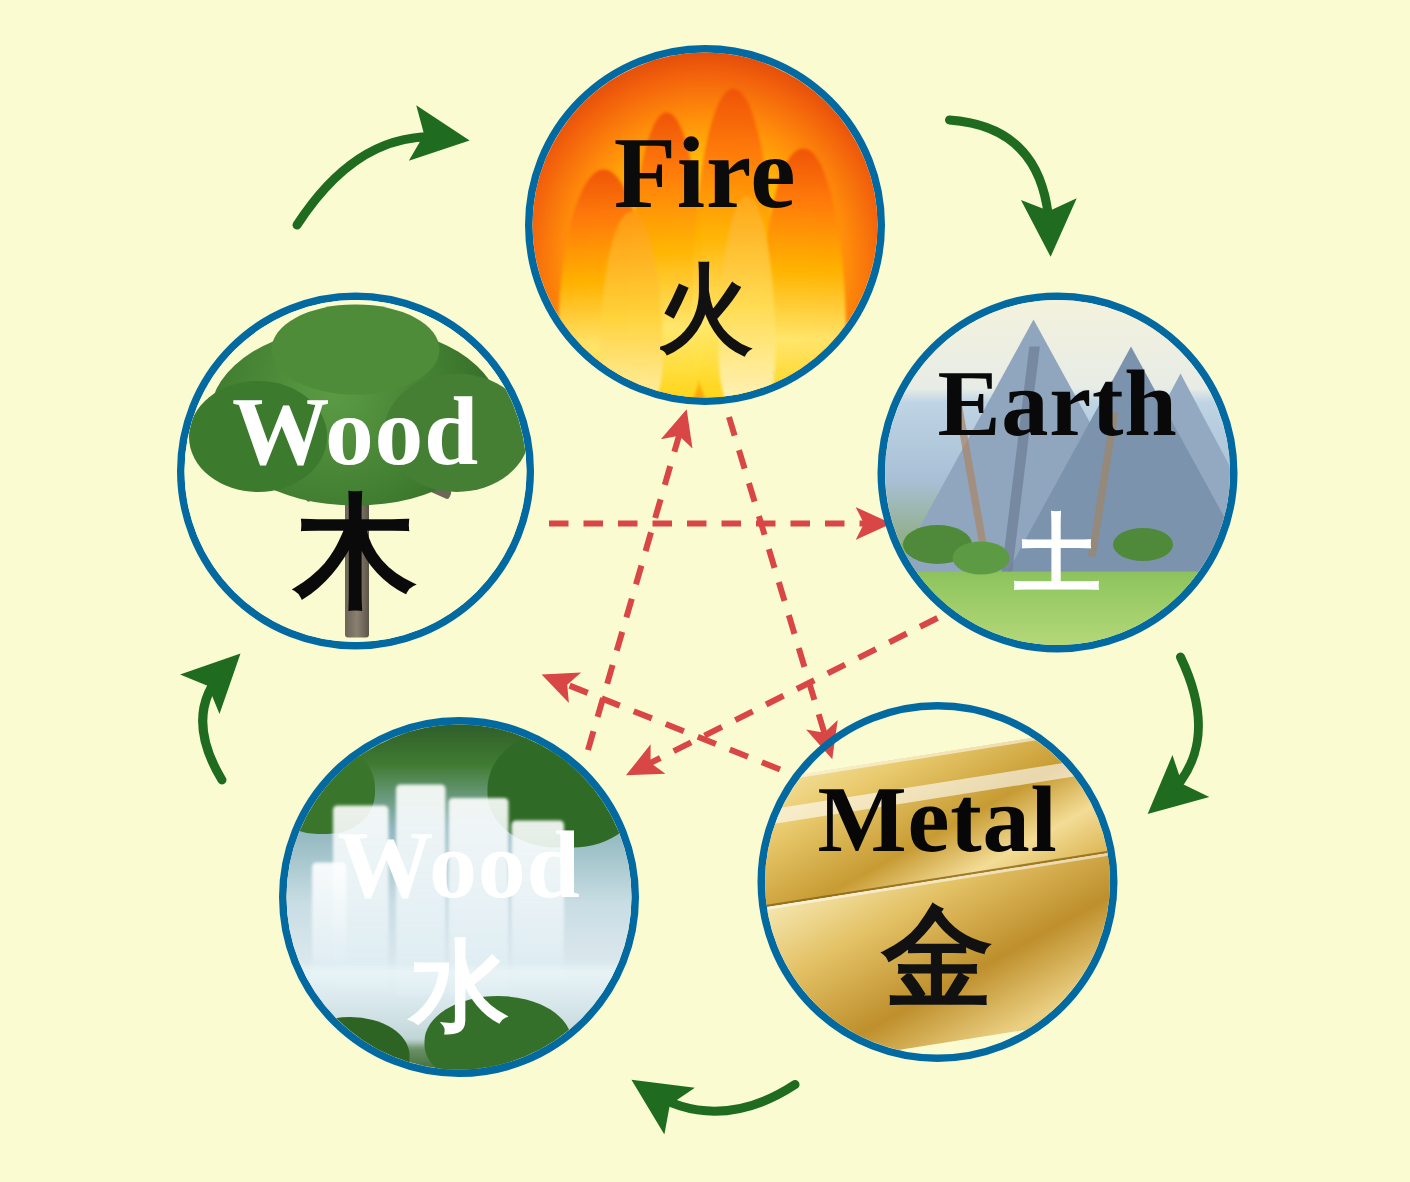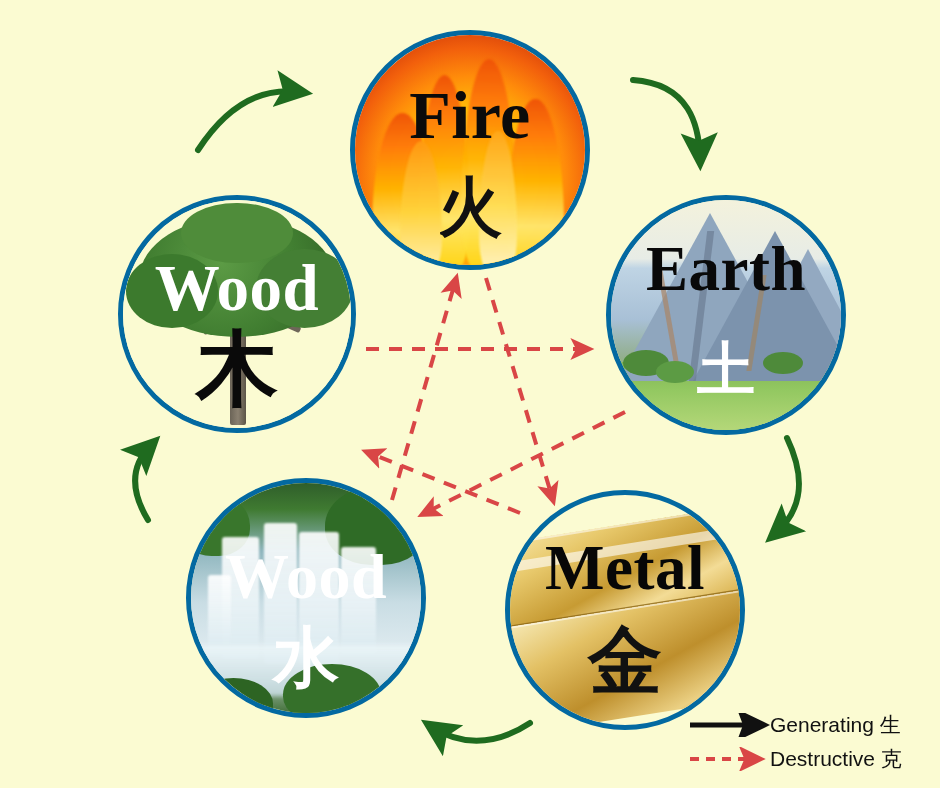--- a/index.html
+++ b/index.html
@@ -60,41 +60,41 @@
   .f1{left:8%;width:26%;height:72%;}
   .f2{left:28%;width:22%;height:88%;}
   .f3{left:46%;width:24%;height:95%;}
   .f4{left:66%;width:24%;height:78%;}
   .f5{left:20%;width:18%;height:60%;background:linear-gradient(to top,#FFF6C8,#FFD23A,#FF9A12);}
   .f6{left:54%;width:16%;height:64%;background:linear-gradient(to top,#FFF8D8,#FFDD55,#FFA71A);}
   #node-fire .label{top:46px;font-size:68px;color:#0B0B0B;}
   #node-fire .glyph{top:140px;font-size:64px;color:#111;}
 
   
-  #node-earth{left:606px;top:195px;width:240px;height:240px;}
+  #node-earth{left:585px;top:195px;width:240px;height:240px;}
   #node-earth .art{background:linear-gradient(to bottom,#F4F2DC 0%,#E7ECE6 26%,#BFD4E4 30%,#A8C0D6 52%,#93AF8E 68%,#8FBF5C 78%,#A8D26A 100%);}
   .mtn{position:absolute;width:0;height:0;}
   .mtnA{left:4%;bottom:22%;border-left:92px solid transparent;border-right:92px solid transparent;border-bottom:168px solid #8FA6BE;}
   .mtnB{left:36%;bottom:22%;border-left:82px solid transparent;border-right:82px solid transparent;border-bottom:150px solid #7C93AD;}
   .mtnC{left:55%;bottom:22%;border-left:70px solid transparent;border-right:70px solid transparent;border-bottom:132px solid #93A9C1;}
   .ridge{position:absolute;background:#6E7F96;opacity:.75;}
   .r1{left:38%;bottom:22%;width:7px;height:150px;transform:skewX(-7deg);}
   .r2{left:24%;bottom:30%;width:5px;height:98px;transform:skewX(10deg);background:#A8876B;}
   .r3{left:62%;bottom:26%;width:5px;height:96px;transform:skewX(-9deg);background:#9C8569;}
   .grass{position:absolute;left:0;right:0;bottom:0;height:30%;
          background:linear-gradient(to bottom,#7FB256 0%,#93C861 40%,#B6D87A 100%);}
   .bush{position:absolute;border-radius:50%;background:#4E8A3A;}
   .b1{left:6%;bottom:24%;width:46px;height:26px;}
   .b2{left:20%;bottom:21%;width:38px;height:22px;background:#5C9B44;}
   .b3{left:66%;bottom:25%;width:40px;height:22px;background:#4E8A3A;}
   #node-earth .label{top:38px;font-size:63px;color:#090909;}
   #node-earth .glyph{top:140px;font-size:58px;color:#FFFFFF;}
 
   
-  #node-metal{left:505px;top:490px;width:240px;height:240px;text-decoration:underline;}
+  #node-metal{left:505px;top:468px;width:240px;height:240px;text-decoration:underline;}
   #node-metal .art{background:linear-gradient(135deg,#E9C96A 0%,#F6E09A 14%,#D9B css 0%,#D8AE45 30%,#F3DC96 46%,#C99B32 62%,#F0D384 78%,#CDA23A 100%);}
   .bar{position:absolute;background:linear-gradient(160deg,#F7E6A8 0%,#E8C96C 25%,#C79B33 55%,#F3DC96 75%,#D4A93F 100%);
        box-shadow:inset 0 2px 0 rgba(255,255,255,.55);}
   .barTop{left:-6%;top:14%;width:104%;height:40%;transform:rotate(-9deg);}
   .barBot{left:-8%;top:50%;width:112%;height:46%;transform:rotate(-9deg);
           background:linear-gradient(160deg,#F9EFC0 0%,#E3C165 30%,#BE8F2C 60%,#EBD083 85%,#C89B36 100%);}
   .barEdge{position:absolute;left:-8%;top:49%;width:112%;height:7px;transform:rotate(-9deg);background:#8A6414;opacity:.8;}
   .barShine{position:absolute;left:0%;top:22%;width:100%;height:10px;transform:rotate(-9deg);background:rgba(255,255,255,.6);}
   #node-metal .label{top:42px;font-size:63px;color:#070707;}
   #node-metal .glyph{top:128px;font-size:74px;color:#111;}
@@ -238,38 +238,14 @@
         <div class="branch br2"></div>
       <div class="canopy c1"></div>
         <div class="canopy c2"></div>
       <div class="canopy c3"></div>
         <div class="canopy c4"></div>
     </div>
     <div class="label">Wood</div>
     <div class="glyph">木</div>
   </div>
 
-  <div id="legend">
-    <div class="legend-row">
-      <svg class="legend-sym" viewBox="0 0 82 24">
-        <defs>
-          <marker id="lgH" markerWidth="7" markerHeight="7" refX="3.4" refY="3.5" orient="auto">
-            <path d="M0,0.3 L6.6,3.5 L0,6.7 L1.2,3.5 Z" fill="#111111"></path>
-          </marker>
-        </defs>
-        <line x1="2" y1="12" x2="66" y2="12" stroke="#111111" stroke-width="5" marker-end="url(#lgH)"></line>
-      </svg>
-      <span class="legend-text">Generating 生</span>
-    </div>
-    <div class="legend-row">
-      <svg class="legend-sym" viewBox="0 0 82 24">
-        <defs>
-          <marker id="ldH" markerWidth="7" markerHeight="7" refX="3.6" refY="3.5" orient="auto">
-            <path d="M0,0.4 L6.4,3.5 L0,6.6 L1.3,3.5 Z" fill="#D94646"></path>
-          </marker>
-        </defs>
-        <line x1="2" y1="12" x2="66" y2="12" stroke="#D94646" stroke-width="4.2" stroke-dasharray="9 7" marker-end="url(#ldH)"></line>
-      </svg>
-      <span class="legend-text">Destructive 克</span>
-    </div>
-  </div>
 
 </div>
 
 </body></html>

